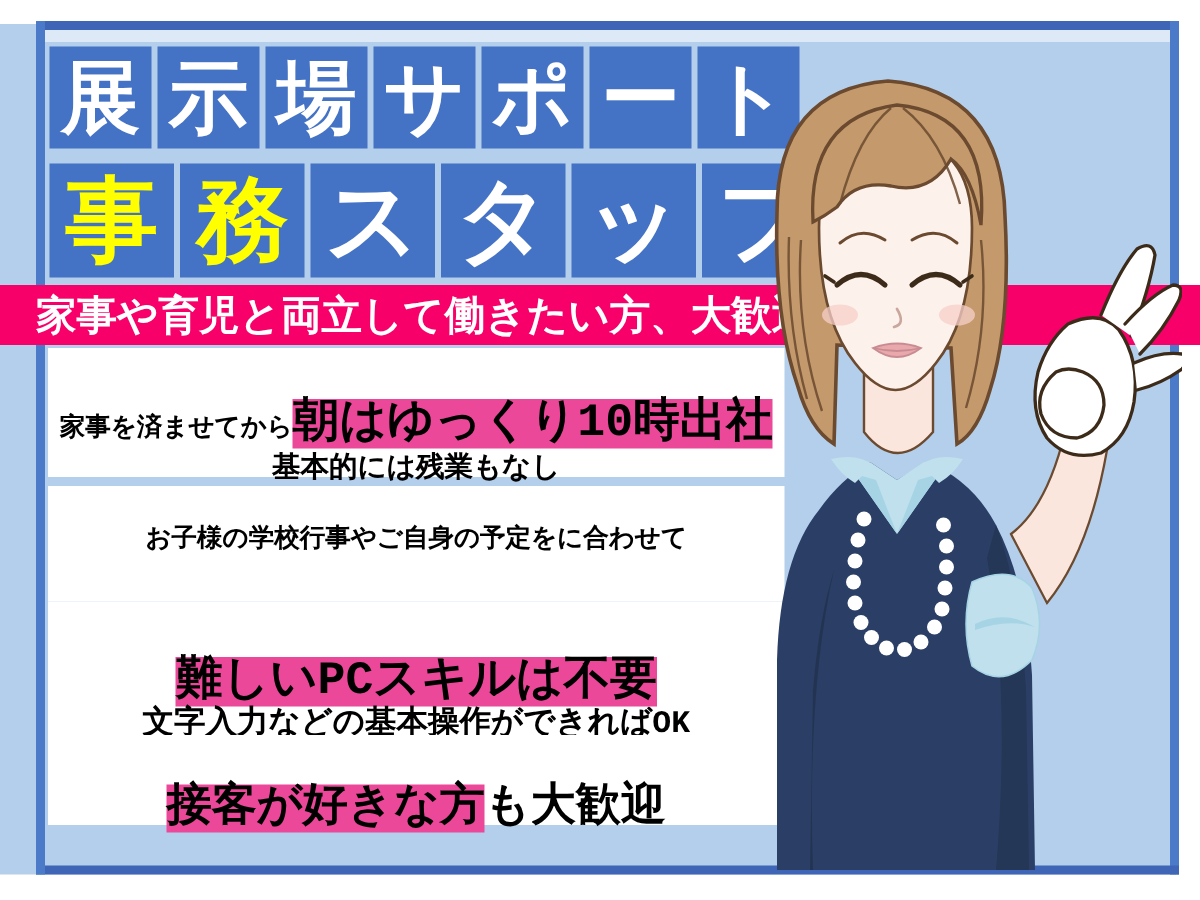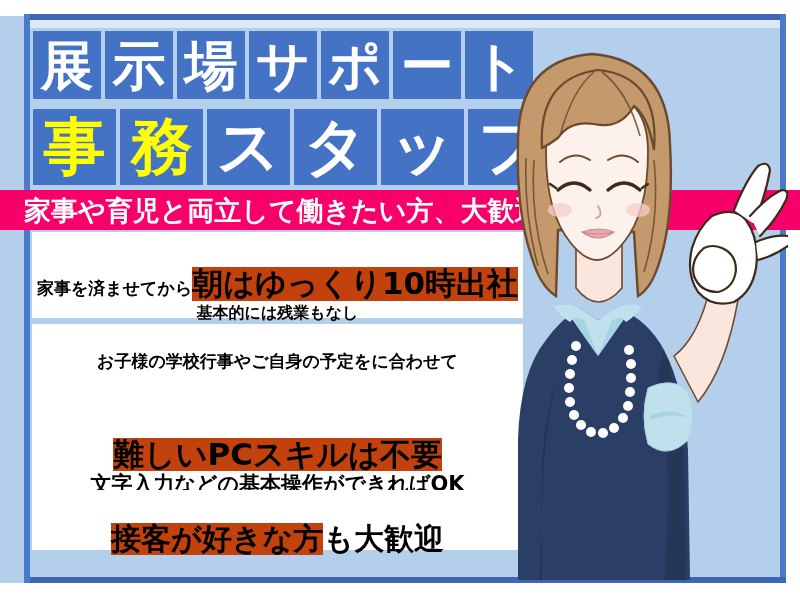--- a/index.html
+++ b/index.html
@@ -26,32 +26,32 @@
   .char-box.accent{color:#ffff00;}
 
   
   .pink-banner{position:absolute;left:0;top:190px;width:800px;height:40px;background:#f70069;
     display:flex;align-items:center;z-index:3;}
   .pink-banner .pb-text{color:#ffffff;font-size:27px;font-weight:700;letter-spacing:0px;
     margin-left:24px;white-space:nowrap;line-height:1;}
 
   
   .block{position:absolute;left:32px;width:491px;background:#ffffff;
-    display:flex;flex-direction:column;align-items:center;justify-content:center;z-index:2;}
+    display:flex;flex-direction:column;align-items:center;justify-content:center;z-index:2;font-family:Liberation Mono, monospace;}
   #block-1{top:232px;height:86px;}
   #block-2{top:324px;height:77px;}
   #block-3{top:401px;height:94px;text-align:center;}
   #block-4{top:490px;height:60px;}
 
   .line{white-space:nowrap;line-height:1.08;color:#000000;display:flex;align-items:baseline;justify-content:center;}
   .small{font-size:17px;font-weight:700;}
   .big{font-size:31px;font-weight:700;}
   .big-2{font-size:30px;font-weight:700;}
-  .hl{background:#c2410c;margin-top:38px;}
-  .sub{font-size:16px;font-weight:700;margin-top:3px;}
+  .hl{background:#ec4899;margin-top:38px;}
+  .sub{font-size:19px;font-weight:700;margin-top:3px;}
   .sub-lg{font-size:21px;font-weight:700;margin-top:2px;}
   .topline{font-size:17px;font-weight:700;margin-bottom:3px;}
 
   
   #illustration{position:absolute;left:498px;top:20px;width:290px;height:563px;z-index:4;
     pointer-events:none;}
   #illustration svg{display:block;}
 </style>
 </head>
 <body>

